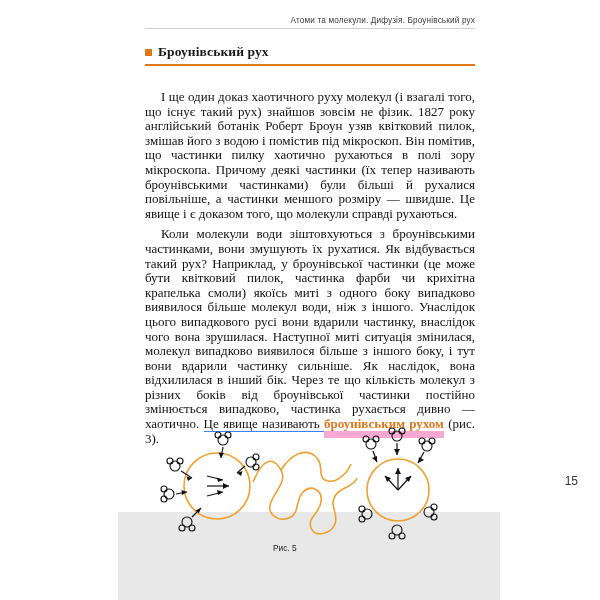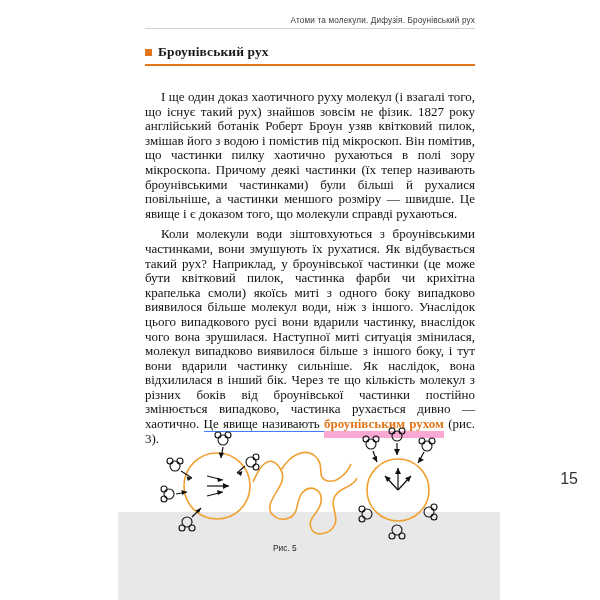--- a/index.html
+++ b/index.html
@@ -118,21 +118,21 @@
     top: 543px;
     left: 128px;
     font-size: 8.4px;
     font-family: "Liberation Sans", sans-serif;
     color: #222;
   }
   .page-number {
     position: absolute;
     right: 22px;
     bottom: 24px;
-    font-size: 16px;
+    font-size: 12px;
     font-family: "Liberation Sans", sans-serif;
     color: #333;
   }
   .edge-left {
     position: absolute;
     left: 0; top: 0; width: 118px; height: 600px;
     background: #ffffff;
   }
   .edge-right {
     position: absolute;

